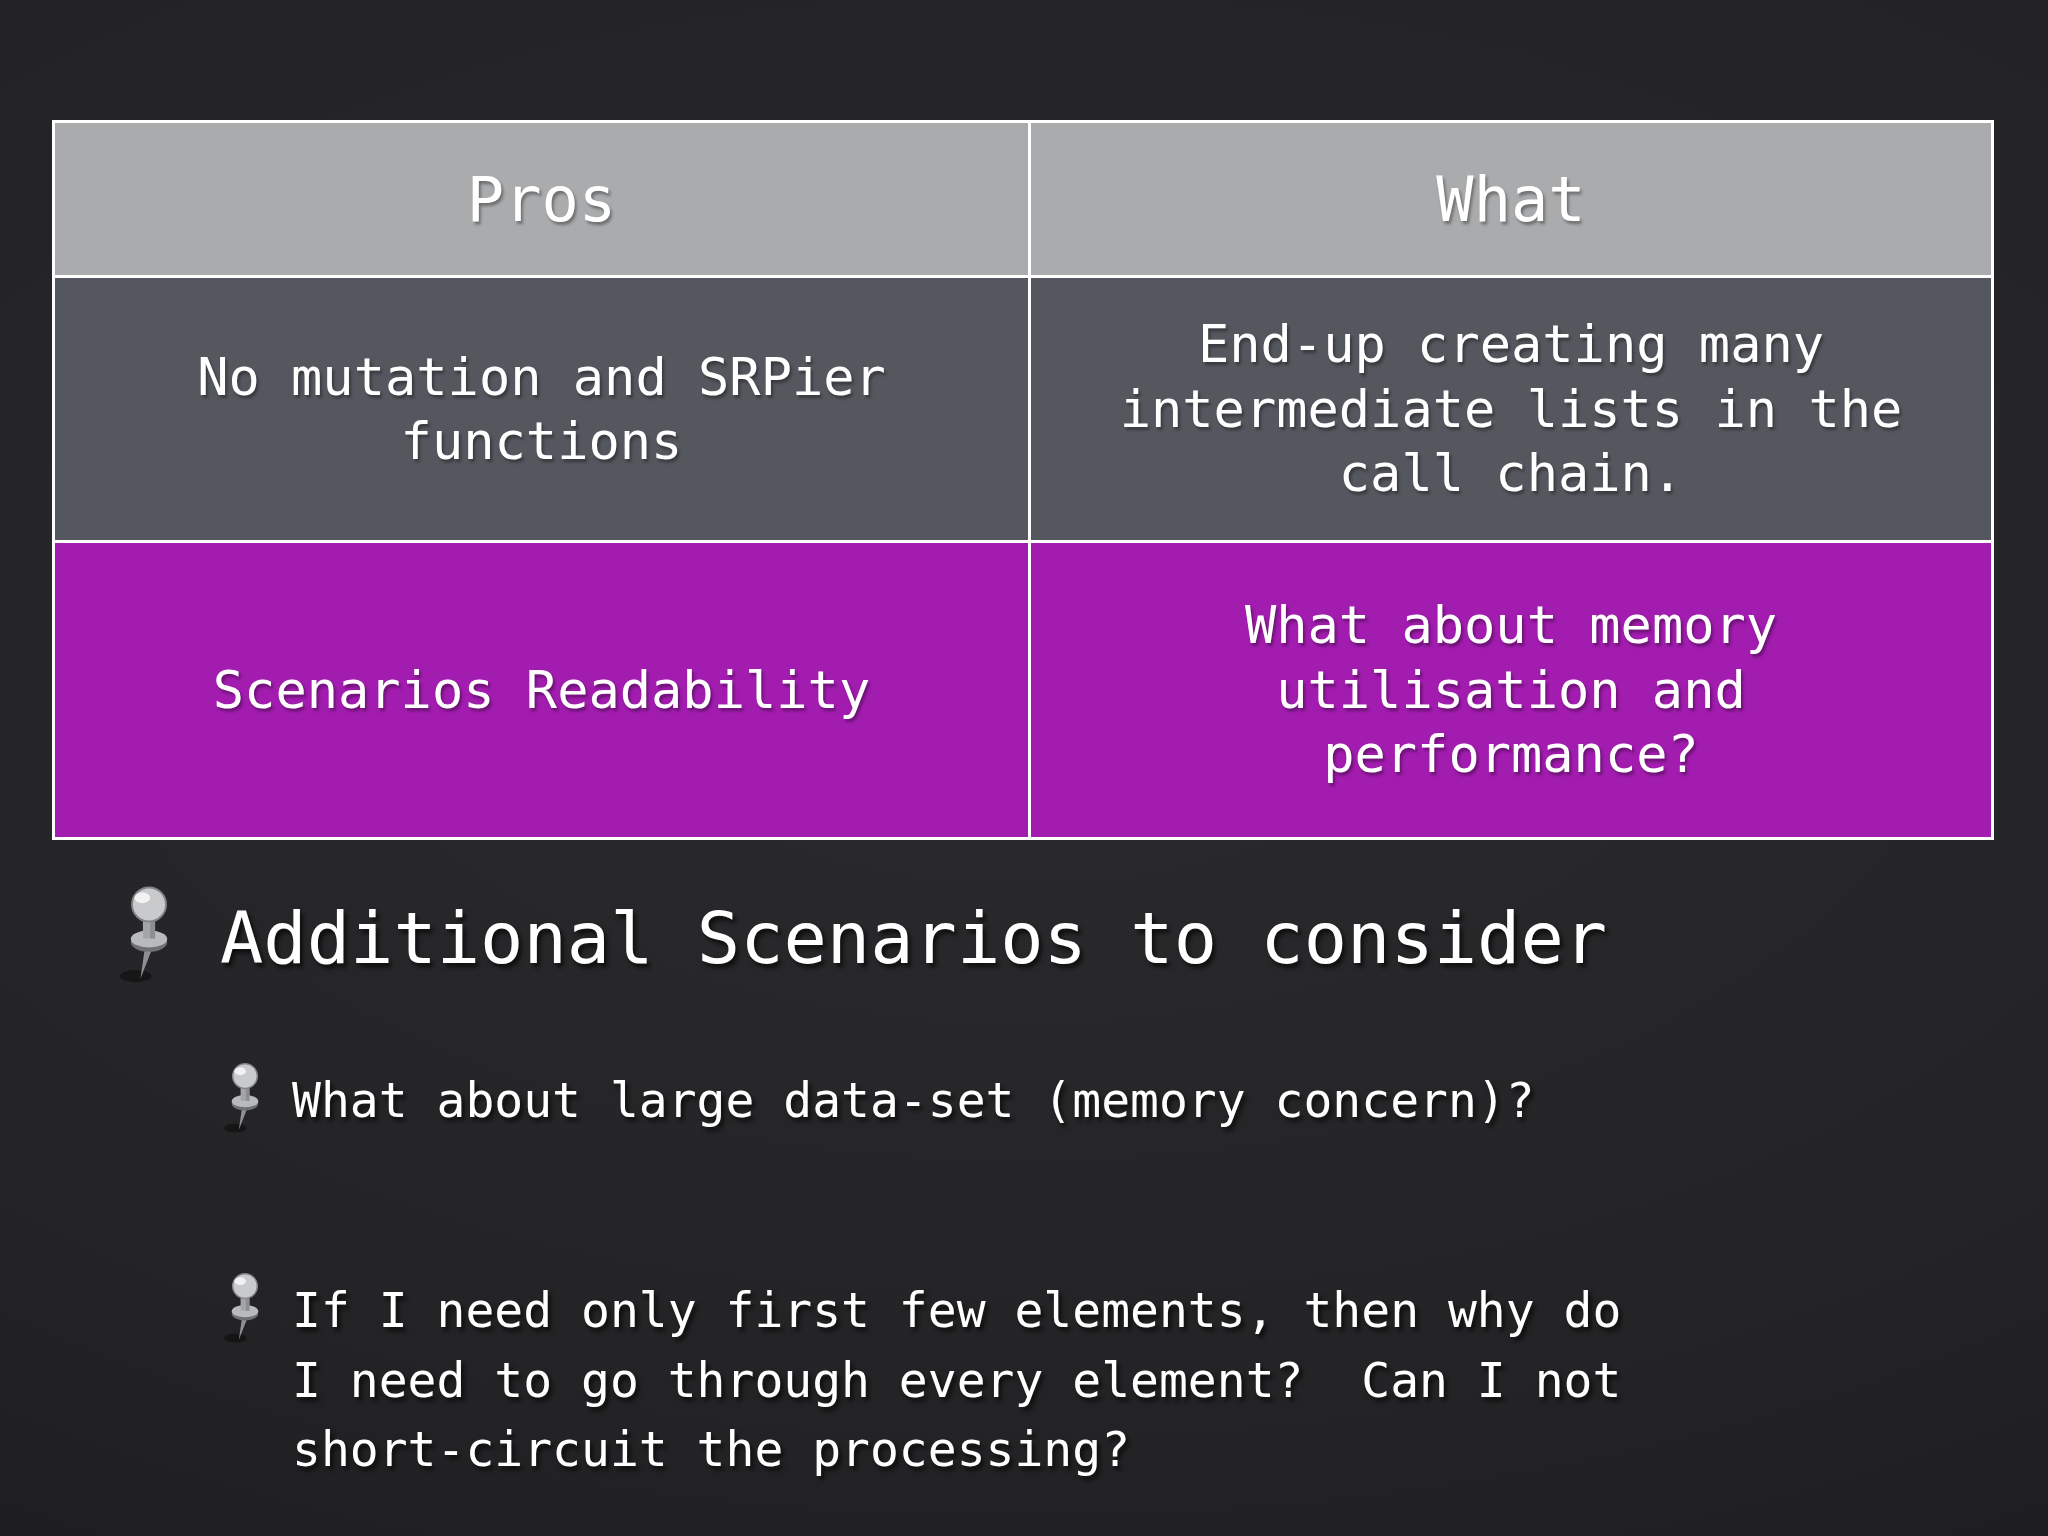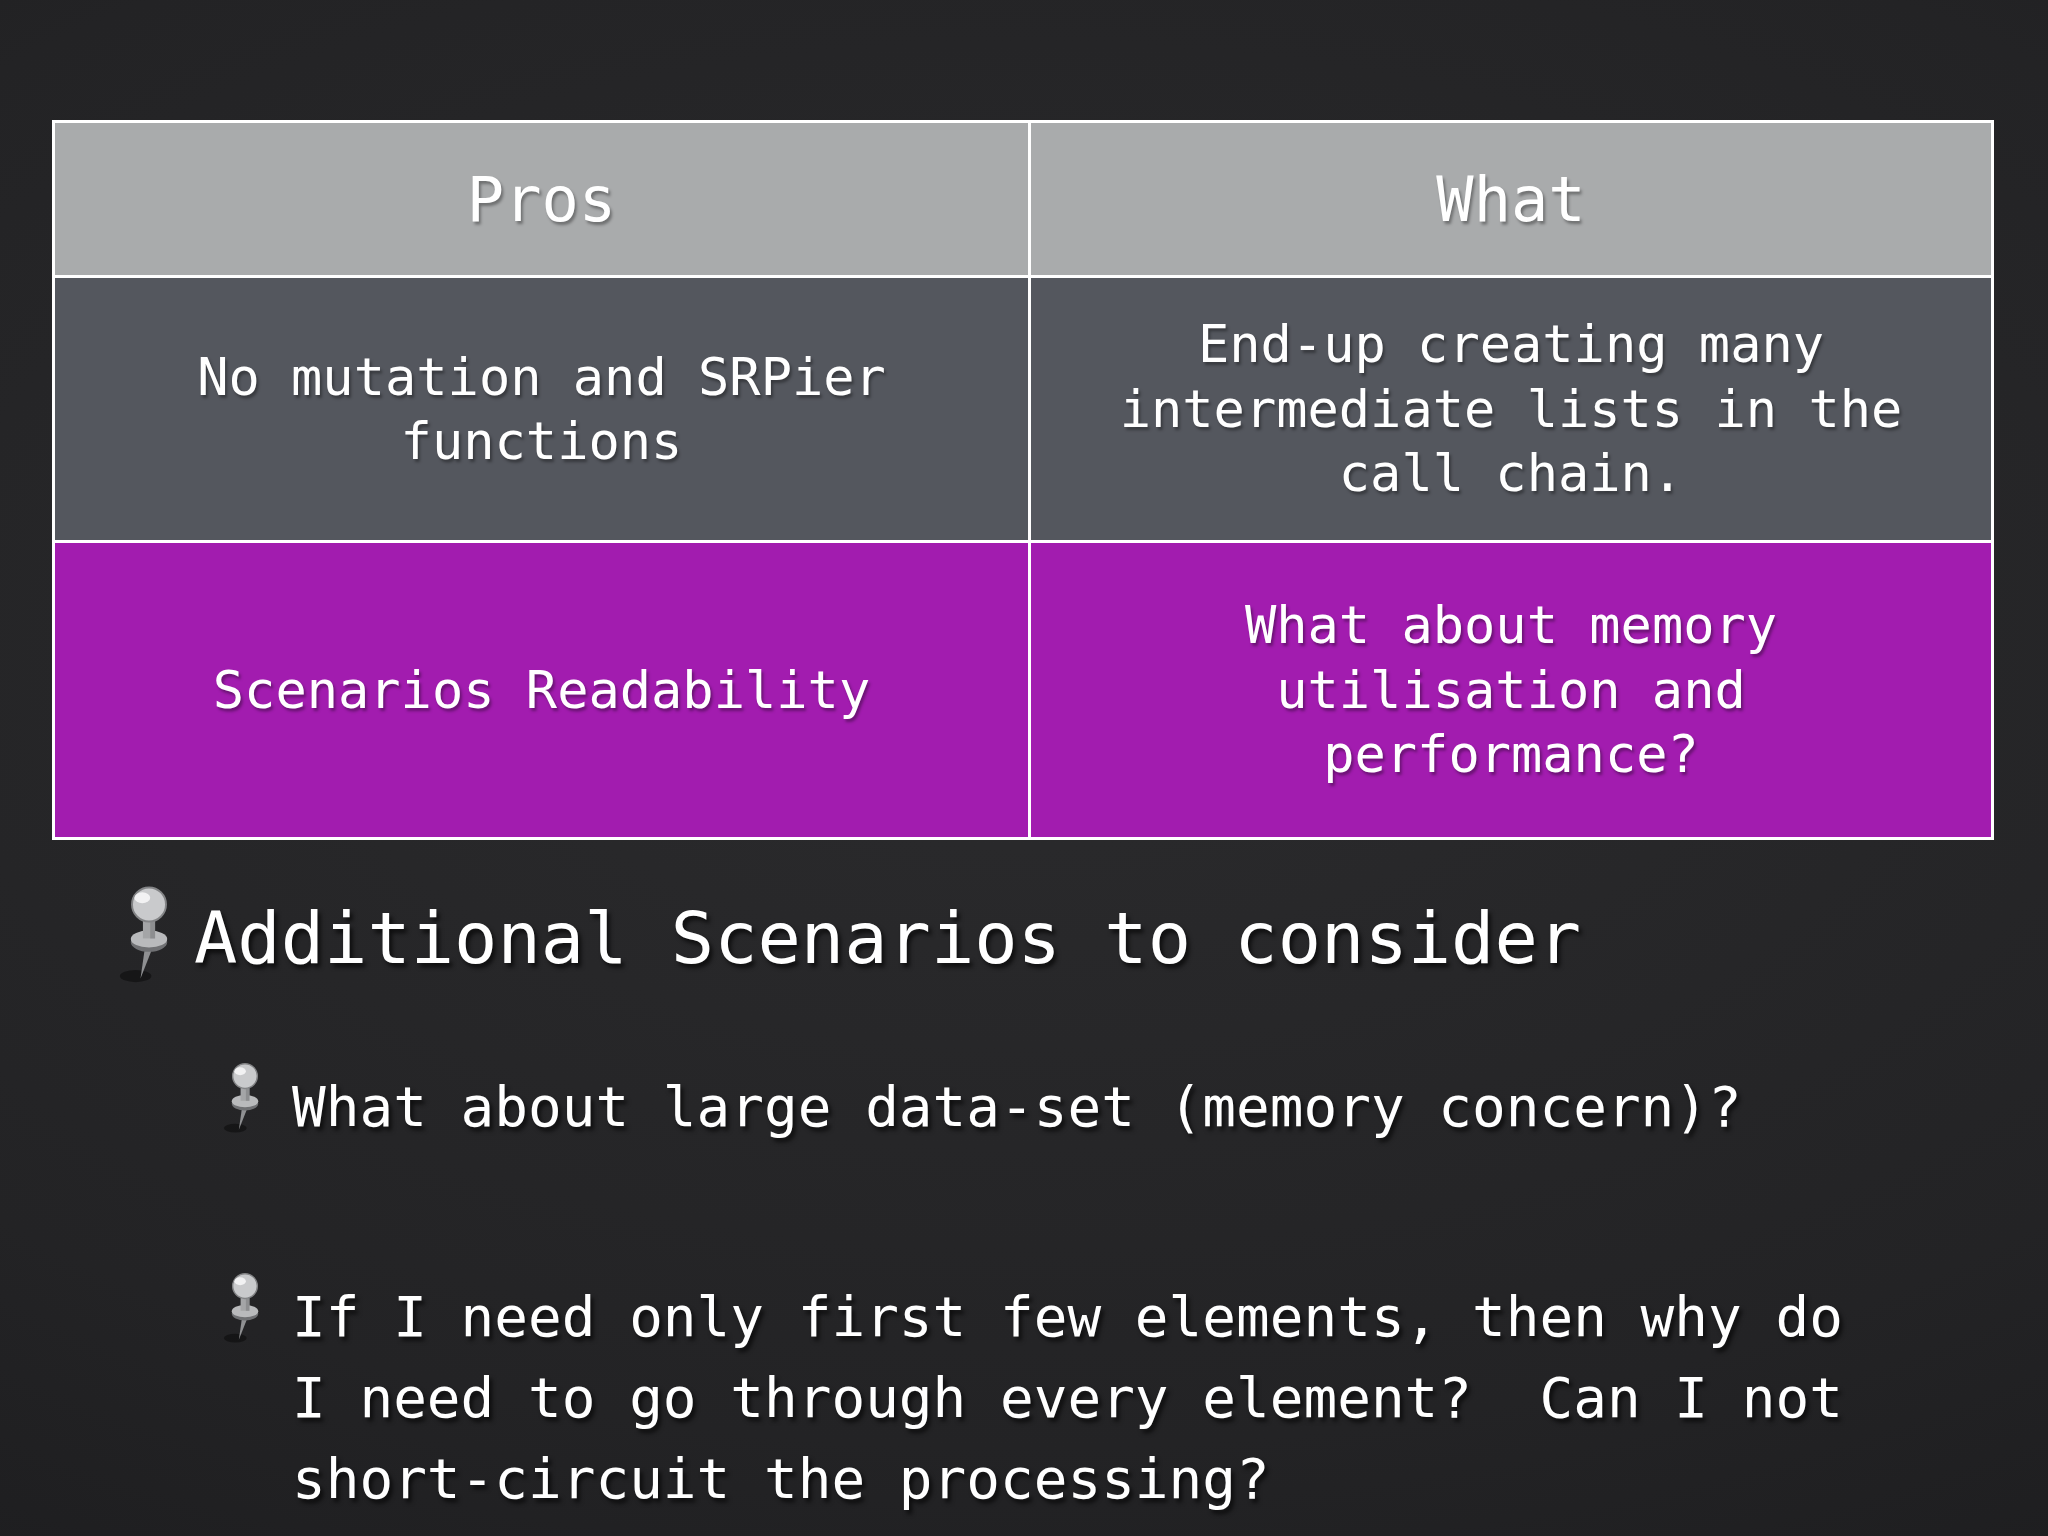--- a/index.html
+++ b/index.html
@@ -61,31 +61,31 @@
   
   .bullet {
     position: absolute;
     display: flex;
     align-items: flex-start;
   }
   .bullet-text {
     white-space: pre-wrap;
     text-shadow: 3px 4px 4px rgba(0,0,0,0.65);
   }
-  .bullet-l1 { left: 112px; top: 885px; gap: 8px; }
+  .bullet-l1 { left: 112px; top: 885px; gap: 34px; }
   .bullet-l1 .bullet-text {
     font-size: 72px;
     line-height: 1.2;
     padding-top: 10px;
   }
   .bullet-l1 .pin { width: 74px; height: 102px; }
 
   .bullet-l2 { left: 218px; gap: 20px; }
   .bullet-l2 .bullet-text {
-    font-size: 56px;
+    font-size: 48px;
     line-height: 1.45;
     padding-top: 4px;
   }
   .bullet-l2 .pin { width: 54px; height: 74px; }
   .bullet-item-1 { top: 1062px; }
   .bullet-item-2 { top: 1272px; }
 
   .pin { flex: 0 0 auto; }
 </style>
 </head>

